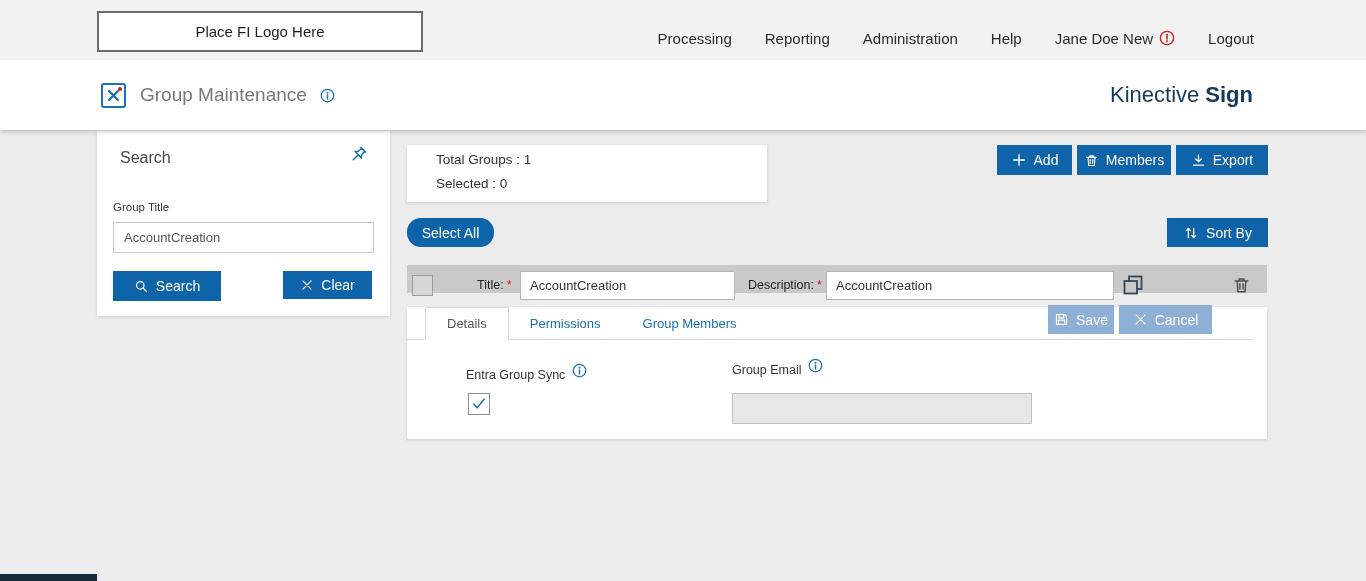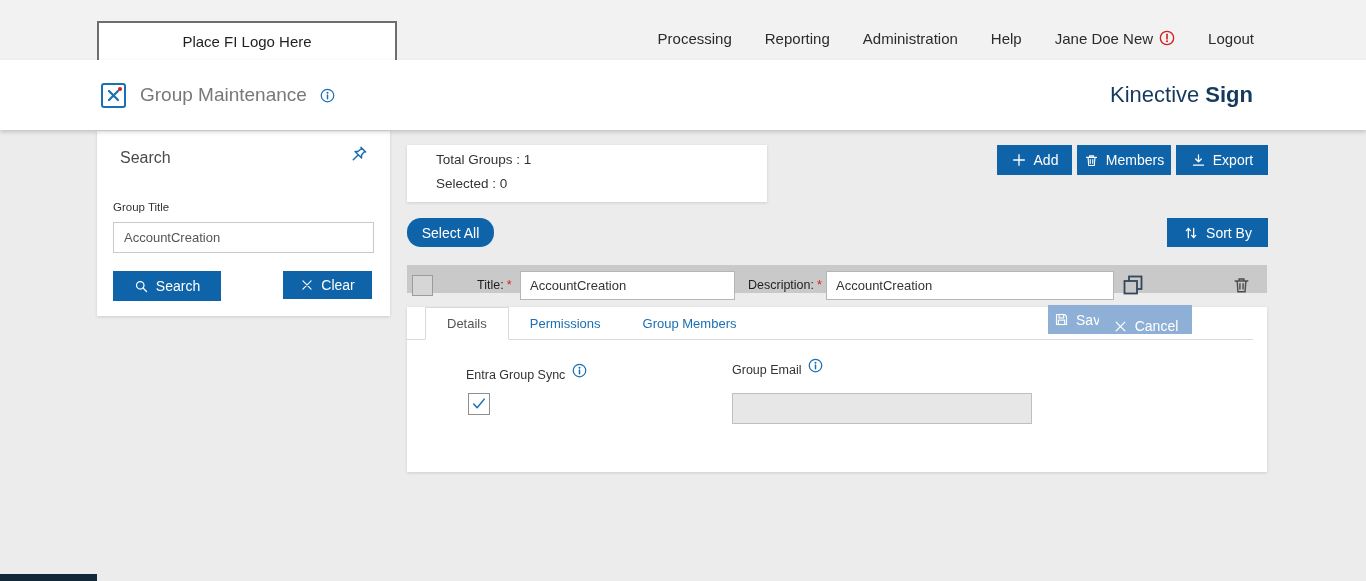--- a/index.html
+++ b/index.html
@@ -2,23 +2,23 @@
 <html><head>
 <meta charset="utf-8">
 <style>
   * { margin:0; padding:0; box-sizing:border-box; }
   html,body { background:#ffffff; }
   body { font-family:"Liberation Sans", sans-serif; }
   .screen { position:relative; width:1366px; height:581px; background:#ececec; overflow:hidden; }
 
   
   .topbar { position:absolute; top:0; left:0; width:1366px; height:60px; background:#f2f2f2; }
-  .logo-box { position:absolute; left:97px; top:11px; width:300px; height:41px; background:#fff;
+  .logo-box { position:absolute; left:97px; top:11px; width:326px; height:41px; background:#fff;
               border:2px solid #6e6e6e; display:flex; align-items:center; justify-content:center;
-              font-size:15px; color:#1f1f1f;margin-top:10px; }
+              font-size:15px; color:#1f1f1f; }
   .topnav { position:absolute; right:112px; top:0; height:76px; display:flex; align-items:center;
             gap:33px; font-size:15px; color:#2b2b2b; }
   .nav-item { display:flex; align-items:center; gap:6px; cursor:pointer; white-space:nowrap; }
   .alert-icon { width:16px; height:16px; color:#d21f1f; display:inline-flex; }
   .alert-icon svg { width:100%; height:100%; }
 
   
   .header { position:absolute; top:60px; left:0; width:1366px; height:70px; background:#fff;
             box-shadow:0 2px 4px rgba(0,0,0,0.18); z-index:3; }
   .page-title-wrap { position:absolute; left:100px; top:0; height:70px; display:flex; align-items:center; gap:13px; }
@@ -71,29 +71,29 @@
   .lbl-desc  { left:341px; }
   .row-input { position:absolute; top:6px; height:29px; border:1px solid #b5b5b5; background:#fff;
                font-family:"Liberation Sans",sans-serif; font-size:13px; color:#333; padding:0 9px; outline:none; }
   .inp-title { left:113px; width:215px; }
   .inp-desc  { left:419px; width:288px; }
   .copy-icon  { position:absolute; left:714px; top:8px; width:24px; height:24px; color:#33465a; cursor:pointer; }
   .copy-icon svg, .trash-row-icon svg { width:100%; height:100%; }
   .trash-row-icon { position:absolute; left:825px; top:9px; width:19px; height:22px; color:#4d4d4d; cursor:pointer; }
 
   
-  .detail-panel { position:absolute; left:407px; top:307px; width:860px; height:165px; background:#fff;
+  .detail-panel { position:absolute; left:407px; top:307px; width:860px; height:132px; background:#fff;
                   box-shadow:0 1px 3px rgba(0,0,0,0.13); }
   .tabstrip { position:absolute; left:0; top:0; width:846px; height:33px; display:flex;
               align-items:stretch; border-bottom:1px solid #d9d9d9; padding-left:18px; }
   .tab { display:flex; align-items:center; padding:0 21px; font-size:13px; color:#1a6fb5; cursor:pointer; }
   .tab.active { background:#fff; border:1px solid #d9d9d9; border-bottom:1px solid #fff;
                 margin-bottom:-1px; color:#555; }
   .btn-save   { position:absolute; left:641px; top:-2px; width:66px; height:29px; }
-  .btn-cancel { position:absolute; left:692px; top:-2px; width:93px; height:29px;align-items:flex-end; }
+  .btn-cancel { position:absolute; left:712px; top:-2px; width:93px; height:29px; }
 
   .sync-label-wrap { position:absolute; left:59px; top:61px; display:flex; align-items:flex-start; gap:7px; }
   .small-label { font-size:12.5px; color:#333; }
   .sync-checkbox { position:absolute; left:61px; top:86px; width:22px; height:22px; background:#fff;
                    border:1px solid #8f8f8f; cursor:pointer; display:flex; align-items:center; justify-content:center; }
   .sync-checkbox svg { width:18px; height:18px; }
   .email-label-wrap { position:absolute; left:325px; top:56px; display:flex; align-items:flex-start; gap:7px; }
   .email-input { position:absolute; left:325px; top:86px; width:300px; height:31px; background:#e7e7e7;
                  border:1px solid #bfbfbf; font-family:"Liberation Sans",sans-serif; font-size:13px; padding:0 9px; }
 

